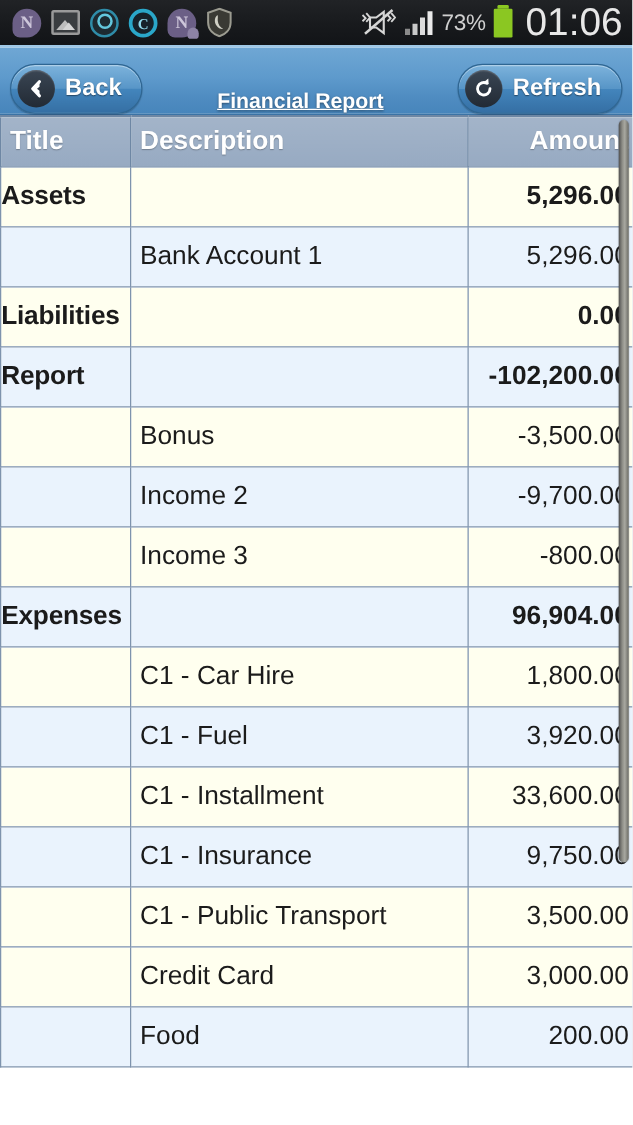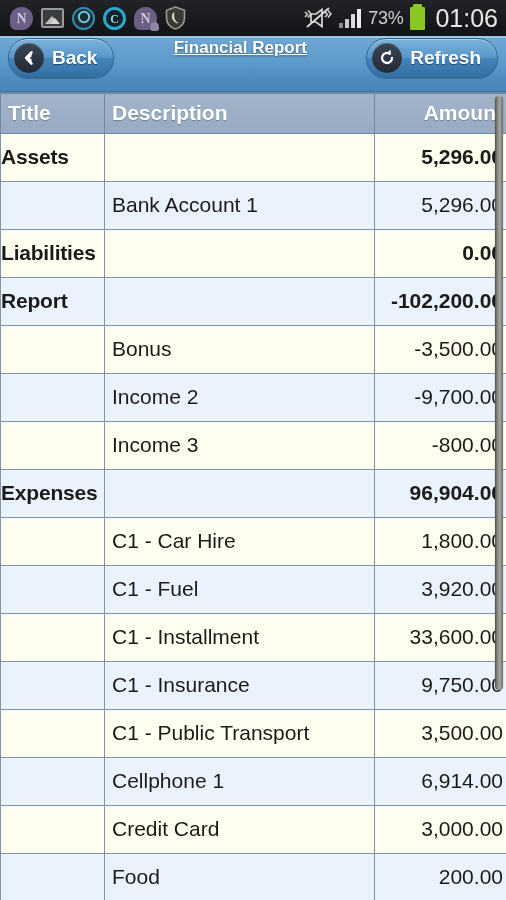--- a/index.html
+++ b/index.html
@@ -157,35 +157,35 @@
     content: "";
     position: absolute;
     top: -3px; left: 3px;
     width: 9px; height: 3px;
     background: #8bc722;
     border-radius: 1px 1px 0 0;
   }
 
   #clock {
     color: #e7e7e7;
-    font-size: 25px;
+    font-size: 31px;
     letter-spacing: 0px;
     margin-left: 3px;
     font-weight: 300;
   }
 
   
   #titlebar {
     position: relative;
     height: 56px;
     background: linear-gradient(to bottom, #6fa7d4 0%, #5e9acc 45%, #4f8cc1 75%, #4785bb 100%);
     border-top: 2px solid #9fc8e6;
     border-bottom: 1px solid #3b73a5;
     display: flex;
-    align-items: flex-start;
+    align-items: flex-end;
     padding: 0 8px;
   }
 
   .navbtn {
     display: flex;
     align-items: center;
     gap: 8px;
     height: 40px;
     padding: 0 16px 0 5px;
     border-radius: 22px;
@@ -442,25 +442,20 @@
           <tr class="even">
             <td class="title"></td>
             <td class="desc">C1 - Insurance</td>
             <td class="amt">9,750.00</td>
           </tr>
           <tr class="odd">
             <td class="title"></td>
             <td class="desc">C1 - Public Transport</td>
             <td class="amt">3,500.00</td>
           </tr>
-          <tr class="even">
-            <td class="title"></td>
-            <td class="desc">Cellphone 1</td>
-            <td class="amt">6,914.00</td>
-          </tr>
           <tr class="odd">
             <td class="title"></td>
             <td class="desc">Credit Card</td>
             <td class="amt">3,000.00</td>
           </tr>
           <tr class="even">
             <td class="title"></td>
             <td class="desc">Food</td>
             <td class="amt">200.00</td>
           </tr>

